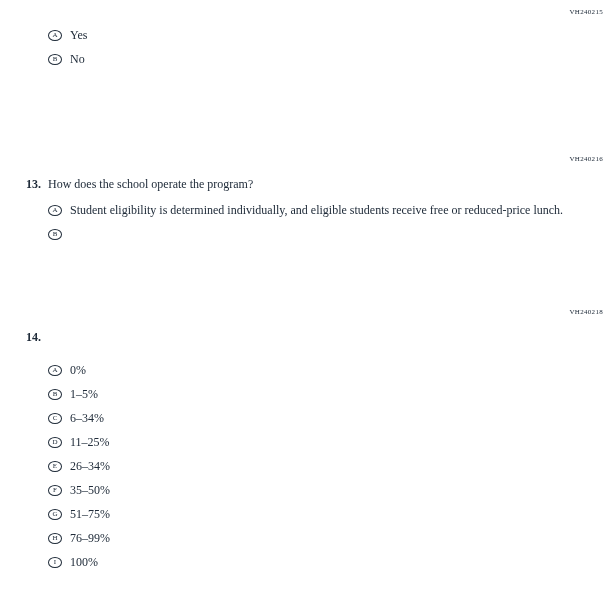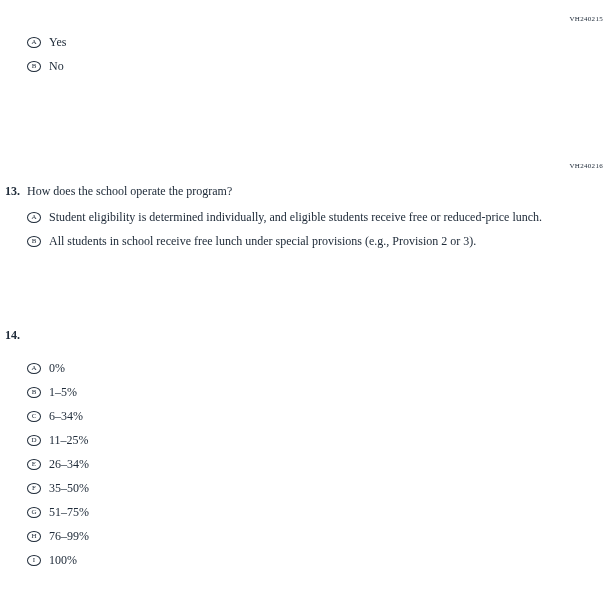--- a/index.html
+++ b/index.html
@@ -11,22 +11,21 @@
     background: #ffffff;
     font-family: "Liberation Serif", "DejaVu Serif", serif;
     color: #202c3a;
     font-size: 12px;
     overflow: hidden;
   }
   .qblock {
     position: absolute;
     left: 0;
     right: 0;
-    padding: 0 0 0 5px;
-    margin-top: 7px;
+    padding: 0 0 0 26px;
   }
   .qb-12 { top: 8px; }
   .qb-13 { top: 155px; }
   .qb-14 { top: 308px; }
   .code {
     text-align: right;
     font-size: 7px;
     line-height: 9px;
     letter-spacing: 0.3px;
     padding-right: 6px;
@@ -104,26 +103,26 @@
       <span class="qnum">13.</span>
       <span class="qtext">How does the school operate the program?</span>
     </div>
     <div class="options">
       <div class="option">
         <span class="bubble"><span>A</span></span>
         <span class="option-label">Student eligibility is determined individually, and eligible students receive free or reduced-price lunch.</span>
       </div>
       <div class="option">
         <span class="bubble"><span>B</span></span>
-        <span class="option-label">All students in school receive free lunch under special provisions (e.g., Provision 2 or 3).</span>
       </div>
     </div>
   </section>
 
   <section class="qblock qb-14">
+    <div class="code">VH240218</div>
     <div class="question">
       <span class="qnum">14.</span>
     </div>
     <div class="options">
       <div class="option">
         <span class="bubble"><span>A</span></span>
         <span class="option-label">0%</span>
       </div>
       <div class="option">
         <span class="bubble"><span>B</span></span>

